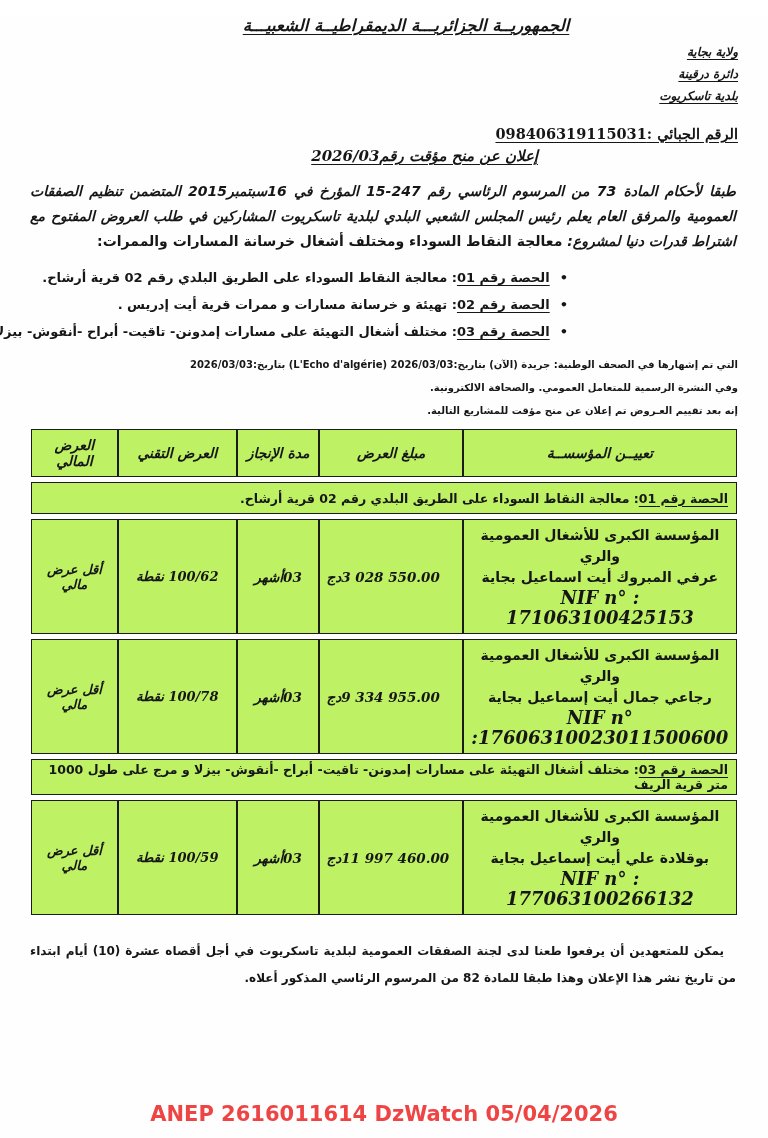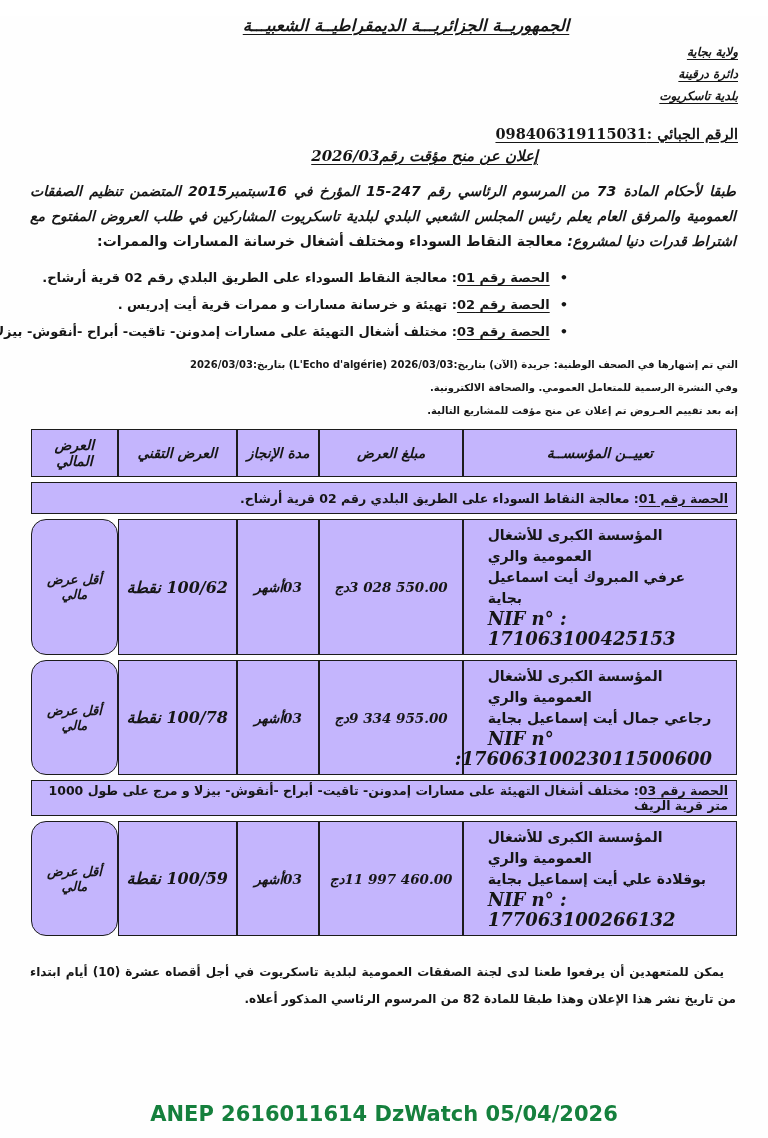--- a/index.html
+++ b/index.html
@@ -14,31 +14,31 @@
   .admin-line.tax{font-size:14.5px;font-family:"DejaVu Serif",serif;margin-top:16px;}
   .notice-title{margin:2px 230px 0 0;text-align:right;font-size:15px;font-weight:bold;font-family:"DejaVu Serif",serif;font-style:italic;}
   .intro{margin:14px 32px 0 30px;text-align:justify;font-size:14px;line-height:25px;font-weight:600;}
   .bullets{margin:10px 200px 0 28px;}
   .bullet{position:relative;font-size:13px;font-weight:bold;line-height:27px;white-space:nowrap;text-align:right;}
   .bullet .dot{display:inline-block;margin-left:10px;font-size:13px;}
   .bullet .dot::before{content:"\2022";}
   .pub-block{margin:8px 30px 0 30px;text-align:right;}
   .pub{font-size:10px;font-weight:600;line-height:23px;}
   table.award{border-collapse:separate;border-spacing:0 5px;table-layout:fixed;width:706px;margin:2px 31px 0 31px;}
-  table.award th,table.award td{border:1.6px solid #1c1c1c;background:#c4b5fd;vertical-align:middle;}
+  table.award th,table.award td{border:1.6px solid #1c1c1c;background:#bef264;vertical-align:middle;}
   th.h{font-size:14px;font-weight:bold;font-style:italic;text-align:center;height:42px;padding:2px;}
   col.c-company{width:272px;} col.c-amount{width:142px;} col.c-duration{width:82px;} col.c-technical{width:118px;} col.c-financial{width:86px;}
   td.strip{text-align:right;font-size:12.5px;font-weight:bold;height:26px;padding:2px 8px;}
-  td.company{padding:5px 24px;text-align:left;}
+  td.company{padding:5px 4px;text-align:center;}
   td.company .c1,.company .c2{font-size:14px;font-weight:bold;line-height:21px;}
   td.company .nif{font-size:18px;font-weight:bold;font-style:italic;font-family:"DejaVu Serif",serif;line-height:20px;}
-  td.amount{text-align:center;padding:13px 6px;font-size:13.5px;font-weight:bold;font-style:italic;font-family:"DejaVu Serif",serif;margin-top:9px;}
+  td.amount{text-align:left;padding:13px 6px;font-size:13.5px;font-weight:bold;font-style:italic;font-family:"DejaVu Serif",serif;margin-top:9px;}
   td.duration{text-align:center;font-size:13.5px;font-weight:bold;font-style:italic;}
-  td.technical{text-align:center;font-size:16px;font-weight:bold;font-style:italic;}
-  td.financial{text-align:center;font-size:13px;font-weight:bold;font-style:italic;padding:4px 10px;border-radius:15px;}
+  td.technical{text-align:center;font-size:13px;font-weight:bold;font-style:italic;}
+  td.financial{text-align:center;font-size:13px;font-weight:bold;font-style:italic;padding:4px 10px;}
   .num{font-family:"DejaVu Serif",serif;}
   .appeal{margin:18px 32px 4px 30px;text-align:justify;font-size:12px;line-height:27px;font-weight:600;text-indent:12px;}
   .anep{position:absolute;left:0;right:0;top:1086px;text-align:center;font-size:21px;font-weight:bold;direction:ltr;}
 </style>
 </head>
 <body>
 
 <div class="page">
 
   <div class="republic"><span class="u">الجمهوريــة الجزائريـــة الديمقراطيــة الشعبيـــة</span></div>
@@ -122,15 +122,15 @@
       <td class="amount"><span class="num" dir="ltr">11 997 460.00</span><span>دج</span></td>
       <td class="duration"><span class="num">03</span><span>أشهر</span></td>
       <td class="technical"><span class="num" dir="ltr">100/59</span> <span>نقطة</span></td>
       <td class="financial">أقل عرض مالي</td>
     </tr>
   </tbody>
     </table>
 
   <p class="appeal">يمكن للمتعهدين أن يرفعوا طعنا لدى لجنة الصفقات العمومية لبلدية تاسكريوت في أجل أقصاه عشرة (10) أيام ابتداء من تاريخ نشر هذا الإعلان وهذا طبقا للمادة 82 من المرسوم الرئاسي المذكور أعلاه.</p>
 
-  <div class="anep" style="color: #15803d;">ANEP 2616011614 DzWatch 05/04/2026</div>
+  <div class="anep" style="color: #ef4444;">ANEP 2616011614 DzWatch 05/04/2026</div>
 
 </div>
 
 </body></html>

